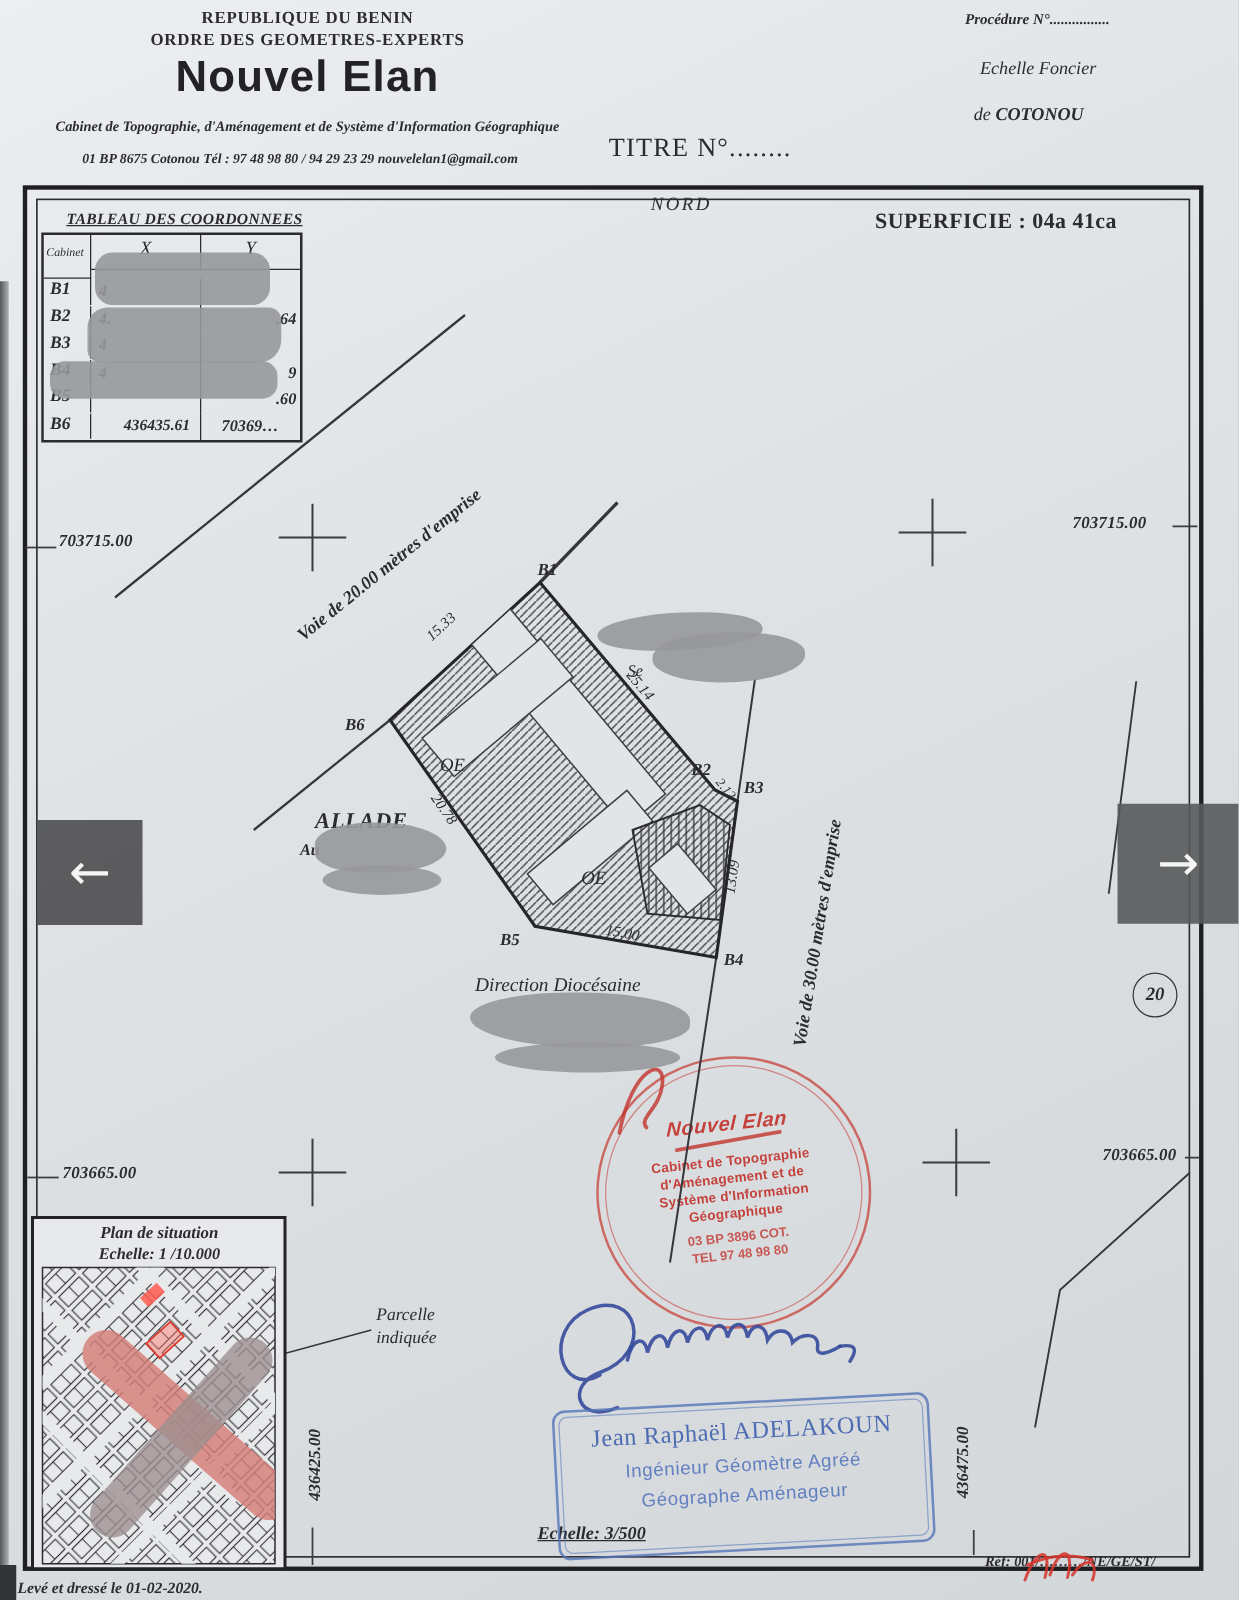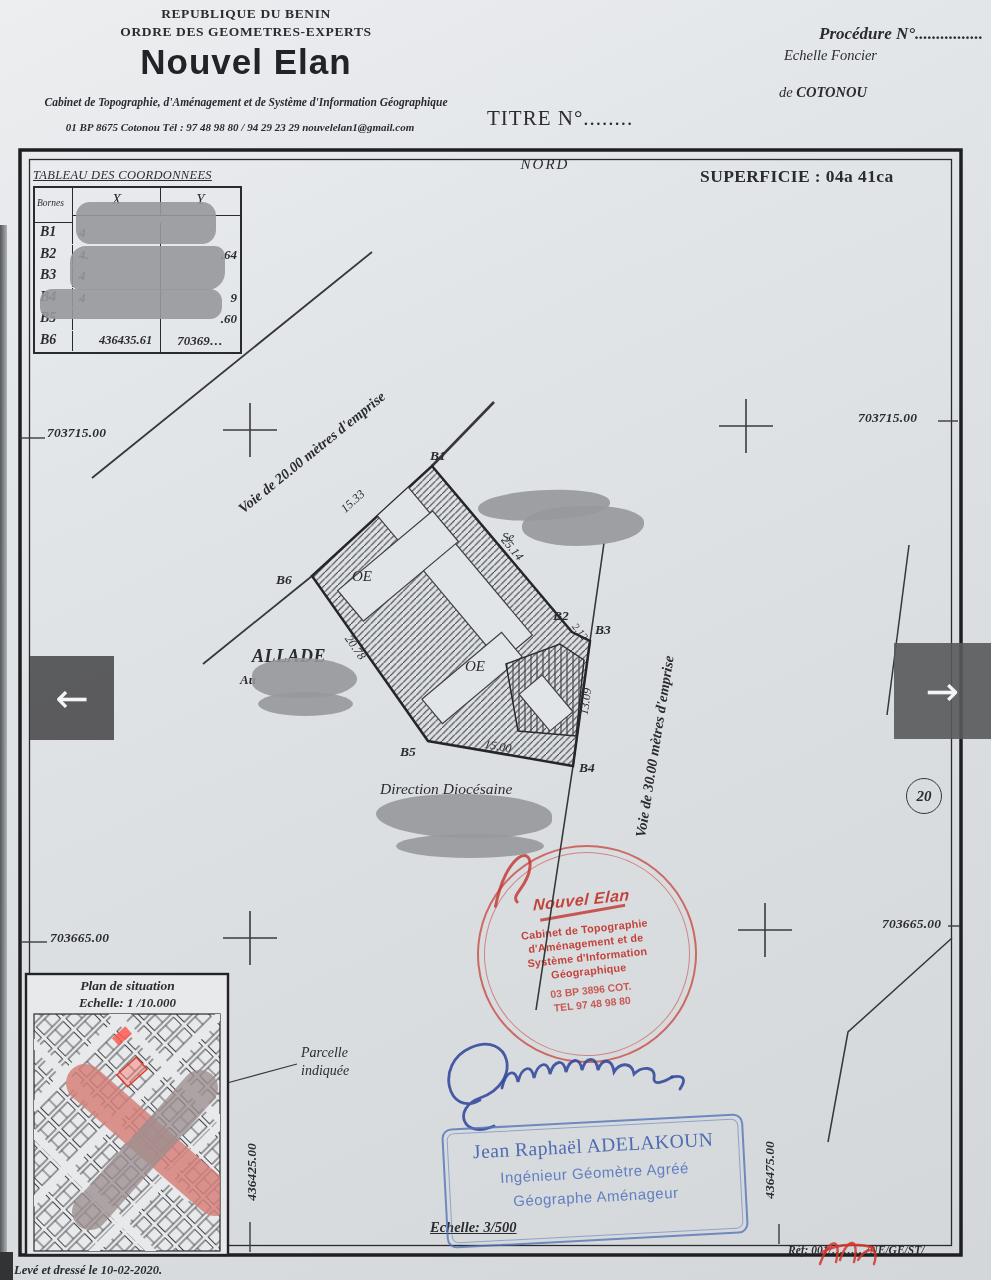--- a/index.html
+++ b/index.html
@@ -8,36 +8,36 @@
     font-family:"Liberation Serif","DejaVu Serif",serif;color:#2b2b30;}
   .abs{position:absolute;}
   .sans{font-family:"Liberation Sans","DejaVu Sans",sans-serif;}
   .b{font-weight:bold;} .i{font-style:italic;} .ctr{text-align:center;}
   svg{display:block;} .lay2{z-index:2;} .lay3{z-index:3;} .lay5{z-index:5;}
   .blob{position:absolute;background:#97989b;opacity:.9;z-index:4;}
   .edge-left{position:absolute;left:0;top:225px;width:7px;height:1055px;
     background:linear-gradient(to right,#55575a,#aeb2b5);z-index:1;}
   .corner-bl{position:absolute;left:0;top:1252px;width:13px;height:28px;background:#323335;z-index:1;}
   .coord-table{position:absolute;left:33px;top:168px;width:209px;z-index:3;}
-  .ct-title{font-size:12.5px;font-weight:normal;font-style:italic;text-align:left;
+  .ct-title{font-size:12.5px;font-weight:bold;font-style:italic;text-align:right;
     text-decoration:underline;letter-spacing:.3px;}
   .ct-grid{margin-top:3px;border:2px solid #2b2b2e;display:grid;
     grid-template-columns:38px 88px 79px;}
   .ct-hcell{border-bottom:1.5px solid #2b2b2e;height:24px;position:relative;}
   .ct-bornes{font-size:9.5px;font-style:italic;padding:10px 0 0 2px;}
   .ct-xy{font-size:15px;font-style:italic;text-align:center;padding-top:3px;}
   .ct-vr{border-right:1.5px solid #2b2b2e;}
   .ct-cell{height:19.5px;overflow:hidden;}
   .ct-borne{font-size:14px;font-weight:bold;font-style:italic;padding:1px 0 0 5px;}
   .ct-frag{font-size:13px;font-weight:bold;font-style:italic;padding-top:2px;}
   .ct-fx{padding-left:6px;} .ct-fy{text-align:right;padding-right:3px;}
   .dim{position:absolute;width:48px;font-size:12px;font-style:italic;text-align:center;z-index:3;}
   .borne-lbl{position:absolute;font-size:13.5px;font-weight:bold;font-style:italic;z-index:3;}
   .gridlbl{position:absolute;font-size:13.5px;font-weight:bold;font-style:italic;z-index:3;letter-spacing:.2px;}
-  .oe{position:absolute;font-size:15px;font-style:italic;z-index:3;}
+  .oe{position:absolute;font-size:15px;font-style:italic;z-index:3;margin-top:37px;}
   .stamp-red{position:absolute;left:477px;top:845px;width:216px;height:214px;border-radius:50%;
     border:2.5px solid rgba(198,48,38,.72);transform:rotate(-6deg);z-index:2;opacity:.93;}
   .stamp-red .ring{position:absolute;inset:5px;border-radius:50%;border:1.5px solid rgba(198,48,38,.55);}
   .stamp-red .txt{position:relative;padding-top:44px;text-align:center;color:rgba(193,40,32,.92);
     font-family:"Liberation Sans","DejaVu Sans",sans-serif;font-weight:bold;}
   .sr-logo{font-size:16px;font-style:italic;letter-spacing:.5px;transform:skewX(-8deg);}
   .sr-swash{width:86px;height:3px;background:rgba(193,40,32,.8);margin:2px auto 8px auto;transform:skewY(-4deg);}
   .sr-line{font-size:10.8px;line-height:14px;letter-spacing:.2px;}
   .sr-small{font-size:10.4px;line-height:13px;margin-top:6px;opacity:.85;}
   .stamp-blue{position:absolute;left:444px;top:1121px;width:298px;height:116px;transform:rotate(-3deg);
@@ -63,21 +63,21 @@
 
   <div class="edge-left"></div>
   <div class="corner-bl"></div>
 
   <div class="abs ctr b lay3" style="left:30px;top:24px;width:432px;font-size:13.5px;letter-spacing:.6px;">ORDRE DES GEOMETRES-EXPERTS</div>
   <div class="abs ctr b lay3" style="left:30px;top:6px;width:432px;font-size:13.5px;letter-spacing:.6px;">REPUBLIQUE DU BENIN</div>
   <div class="abs ctr b sans lay3" style="left:30px;top:42px;width:432px;font-size:35px;letter-spacing:1px;color:#232327;">Nouvel Elan</div>
   <div class="abs ctr b i lay3" style="left:22px;top:96px;width:448px;font-size:11.5px;">Cabinet de Topographie, d'Aménagement et de Système d'Information Géographique</div>
   <div class="abs ctr b i lay3" style="left:30px;top:121px;width:420px;font-size:11px;">01 BP 8675 Cotonou Tél : 97 48 98 80 / 94 29 23 29 nouvelelan1@gmail.com</div>
 
-  <div class="abs b i lay3" style="left:772px;top:24px;font-size:17px;margin-left:47px;">Procédure N°................</div>
+  <div class="abs b i lay3" style="left:772px;top:8px;font-size:12px;">Procédure N°................</div>
   <div class="abs i lay3" style="left:784px;top:47px;font-size:14.5px;">Echelle Foncier</div>
   <div class="abs i lay3" style="left:779px;top:84px;font-size:14.5px;">
     <span>de </span><span class="b">COTONOU</span>
   </div>
   <div class="abs lay3" style="left:487px;top:106px;font-size:21px;letter-spacing:1px;">TITRE N°........</div>
 
   <div class="stamp-red">
     <div class="ring"></div>
     <svg class="abs" style="left:8px;top:-10px;" width="90" height="64" viewBox="0 0 90 64">
       <path d="M14,60 C30,8 58,2 52,26 C48,44 30,50 36,58" fill="none" stroke="rgba(193,40,32,.8)" stroke-width="3" stroke-linecap="round"></path>
@@ -175,21 +175,21 @@
       </g>
     </g>
   </svg>
 
   <div class="abs i lay3" style="left:505px;top:156px;width:80px;text-align:center;font-size:15px;letter-spacing:2px;">NORD</div>
   <div class="abs b lay3" style="left:700px;top:166px;width:238px;font-size:17.5px;letter-spacing:.4px;">SUPERFICIE : 04a 41ca</div>
 
   <div class="coord-table">
     <div class="ct-title">TABLEAU DES COORDONNEES</div>
     <div class="ct-grid">
-      <div class="ct-hcell ct-vr ct-bornes">Bornes</div>
+      <div class="ct-hcell ct-vr ct-bornes">Cabinet</div>
       <div class="ct-hcell ct-vr ct-xy">X</div>
       <div class="ct-hcell ct-xy">Y</div>
 
       <div class="ct-cell ct-vr ct-borne">B1</div>
       <div class="ct-cell ct-vr ct-frag ct-fx">4</div>
       <div class="ct-cell ct-frag ct-fy"></div>
 
       <div class="ct-cell ct-vr ct-borne">B2</div>
       <div class="ct-cell ct-vr ct-frag ct-fx">4.</div>
       <div class="ct-cell ct-frag ct-fy">.64</div>
@@ -275,21 +275,21 @@
 
   <div class="stamp-blue">
     <div class="inner">
       <div class="sb-name">Jean Raphaël ADELAKOUN</div>
       <div class="sb-title">Ingénieur Géomètre Agréé</div>
       <div class="sb-title">Géographe  Aménageur</div>
     </div>
   </div>
 
   <div class="abs b i lay3" style="left:430px;top:1219px;font-size:14.5px;text-decoration:underline;">Echelle: 3/500</div>
-  <div class="abs b i lay3" style="left:14px;top:1263px;font-size:12.5px;">Levé et dressé le 10-02-2020.</div>
+  <div class="abs b i lay3" style="left:14px;top:1263px;font-size:12.5px;">Levé et dressé le 01-02-2020.</div>
   <div class="abs b i lay3" style="left:788px;top:1244px;font-size:11.5px;">Réf: 001/………/NE/GE/ST/</div>
   <svg class="abs lay5" style="left:812px;top:1228px;" width="80" height="45" viewBox="0 0 80 45">
     <g fill="none" stroke="rgba(212,53,43,.85)" stroke-width="2.4" stroke-linecap="round">
       <path d="M8,36 C18,8 30,10 24,34"></path>
       <path d="M28,32 C36,8 48,10 42,34"></path>
       <path d="M10,24 C30,14 50,16 62,20"></path>
       <path d="M46,32 C54,18 68,18 62,36"></path>
     </g>
   </svg>
 

